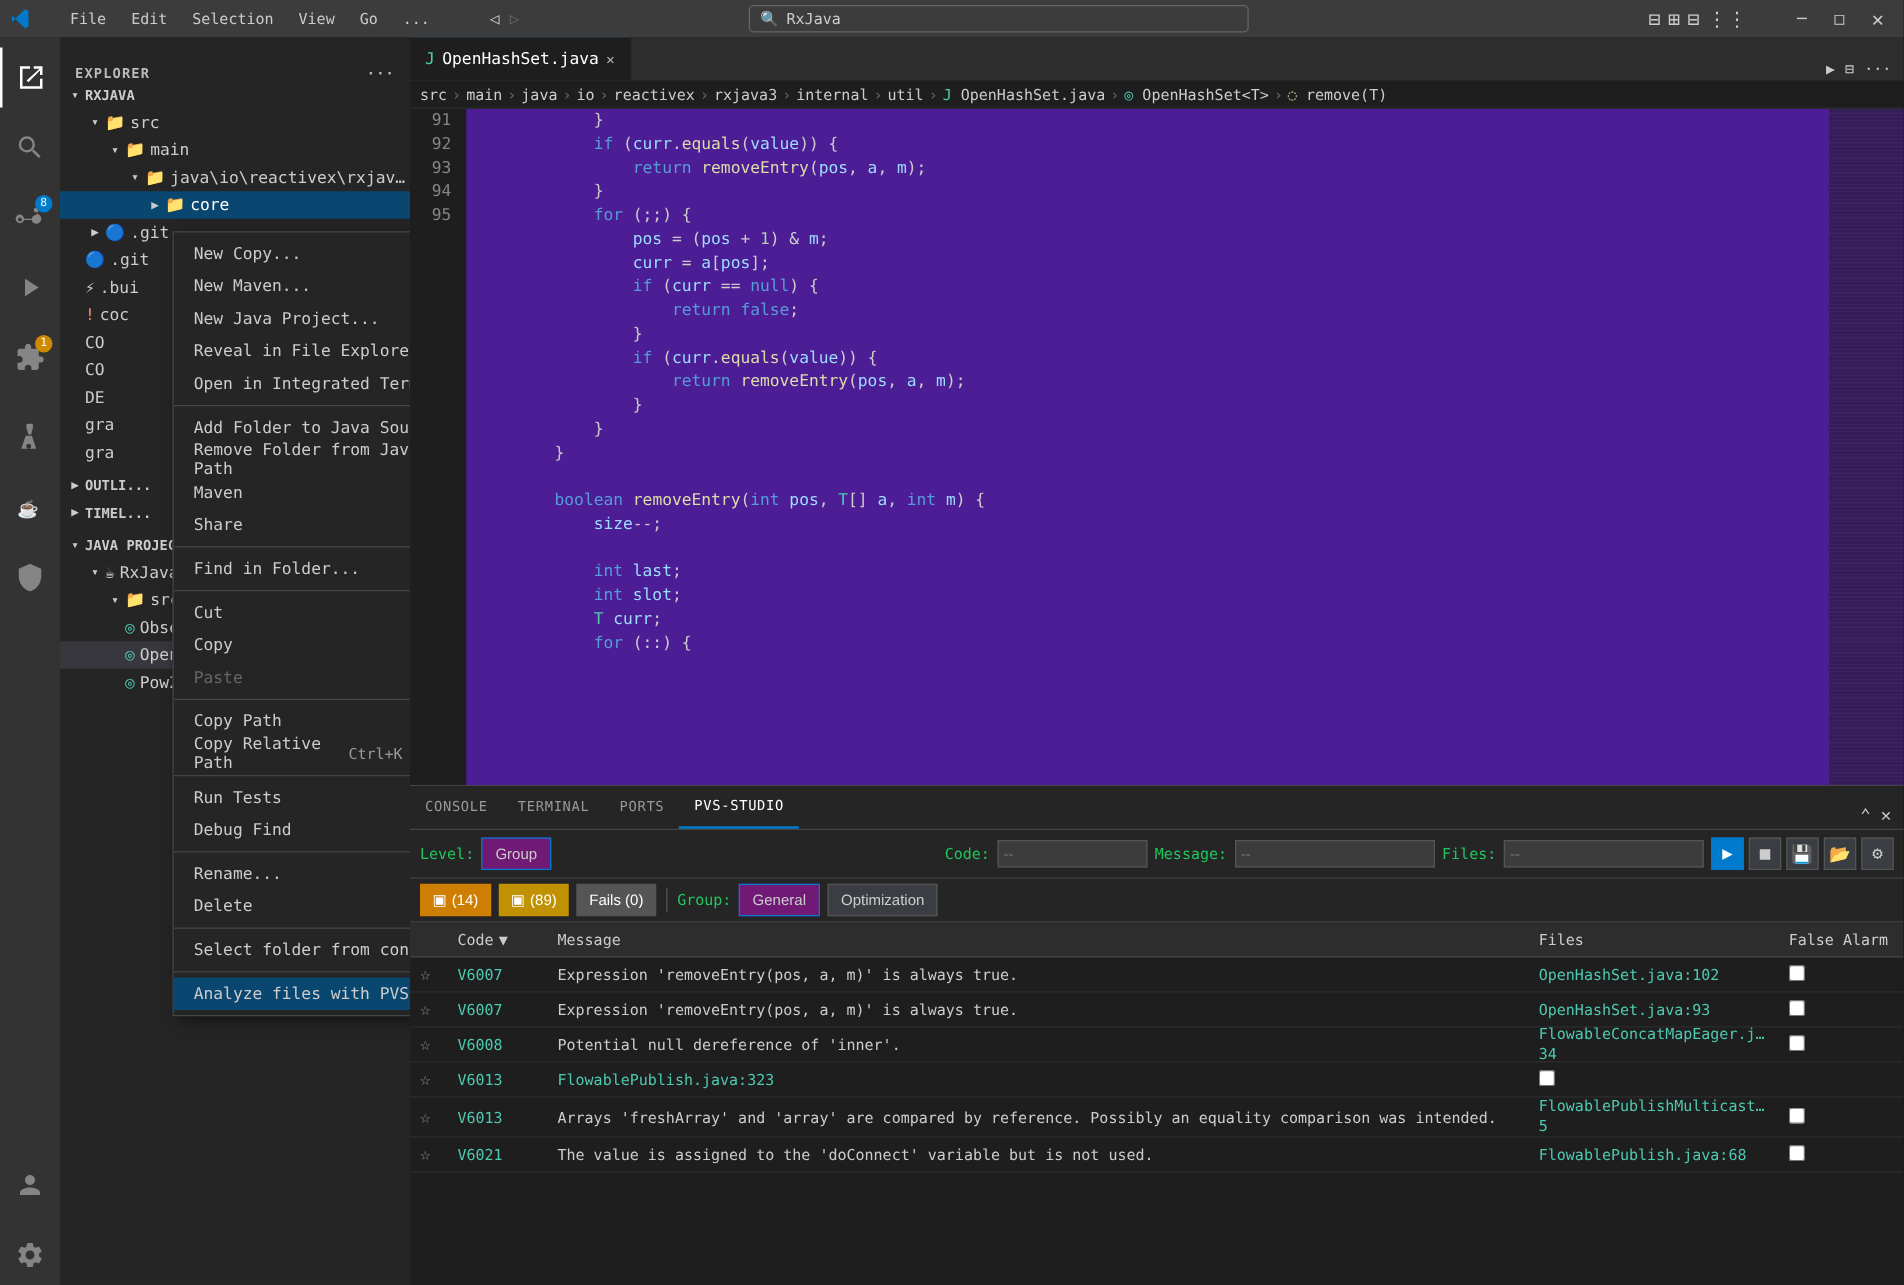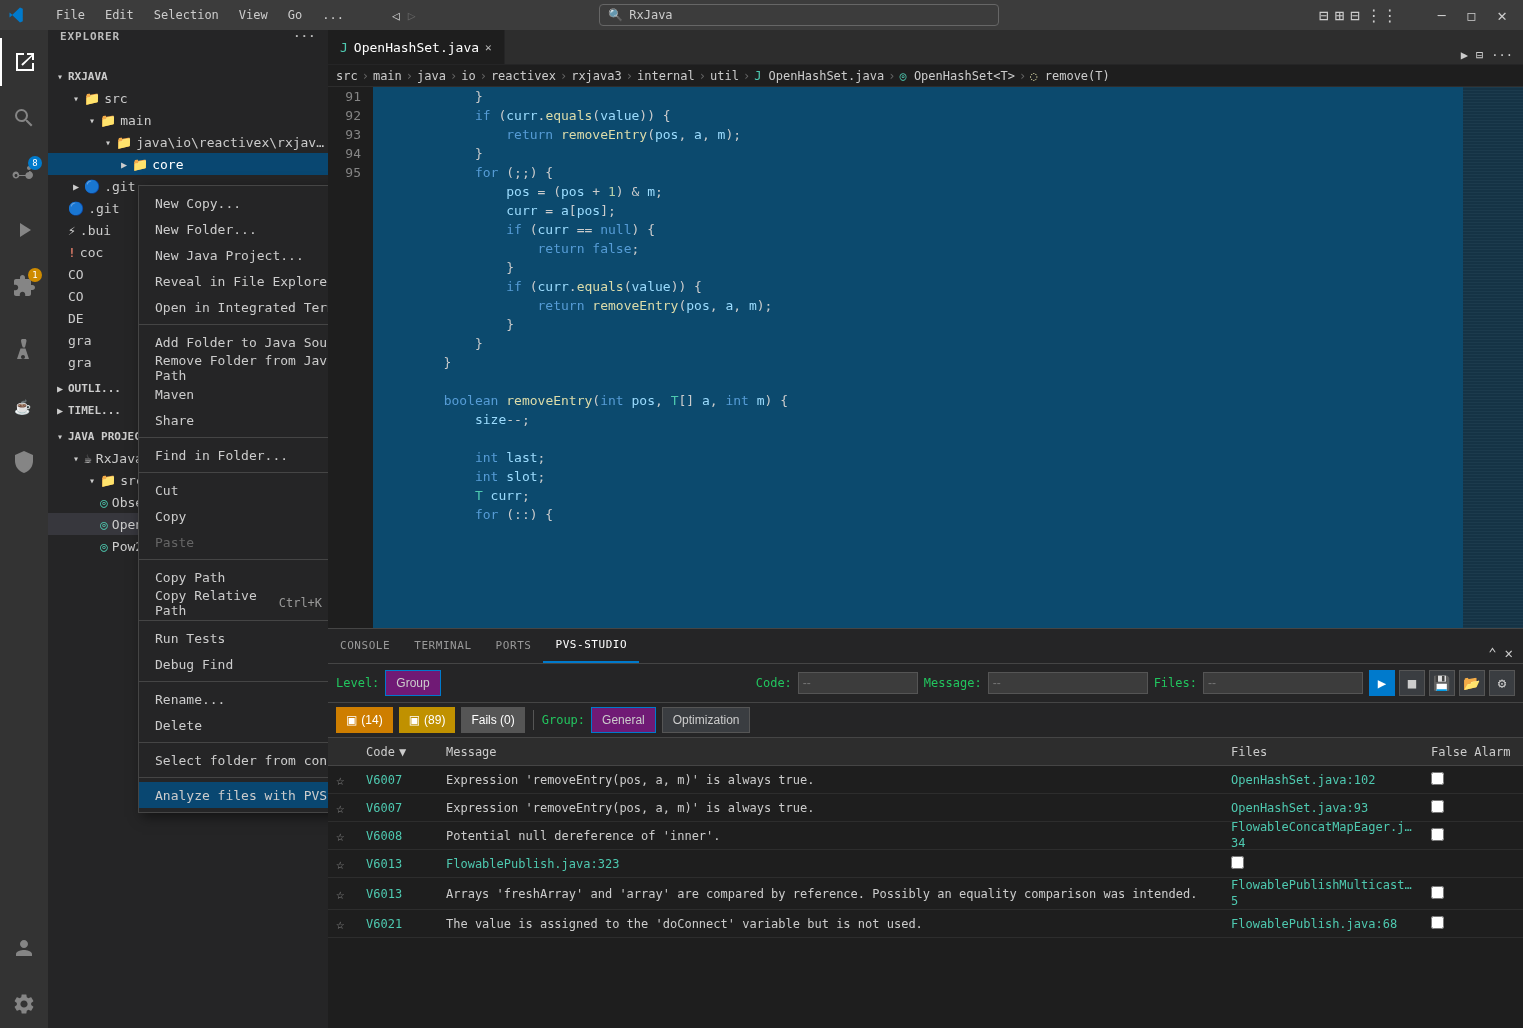--- a/index.html
+++ b/index.html
@@ -92,21 +92,21 @@
       background: #252526;
       display: flex;
       flex-direction: column;
       flex-shrink: 0;
       overflow: hidden;
       position: relative;
     }
     .sidebar-header {
       height: 35px;
       display: flex;
-      align-items: flex-start;
+      align-items: flex-end;
       padding: 0 12px;
       font-size: 11px;
       font-weight: bold;
       letter-spacing: 0.08em;
       color: #bbbbbb;
       justify-content: space-between;
     }
     .sidebar-tree {
       flex: 1;
       overflow-y: auto;
@@ -222,21 +222,21 @@
     .breadcrumb-item { color: #cccccc; cursor: pointer; }
 
     
     .code-editor {
       flex: 1;
       overflow: hidden;
       display: flex;
       font-family: Consolas, monospace;
       font-size: 13px;
       line-height: 19px;
-      background: #0c4a6e;
+      background: #4c1d95;
     }
     .line-numbers {
       width: 45px;
       background: #1e1e1e;
       color: #858585;
       text-align: right;
       padding-right: 12px;
       padding-top: 0;
       user-select: none;
       flex-shrink: 0;
@@ -627,21 +627,21 @@
         <span class="tree-icon" style="color:#4ec9b0;">◎</span>
         <span class="tree-label">Pow2</span>
       </div>
     </div>
 
     <div class="context-menu">
       <div class="context-item">
         <span class="context-item-label">New Copy...</span>
       </div>
       <div class="context-item">
-        <span class="context-item-label">New Folder...</span>
+        <span class="context-item-label">New Maven...</span>
       </div>
       <div class="context-item">
         <span class="context-item-label">New Java Project...</span>
       </div>
       <div class="context-item">
         <span class="context-item-label">Reveal in File Explorer</span>
 
       </div>
       <div class="context-item">
         <span class="context-item-label">Open in Integrated Terminal</span>

